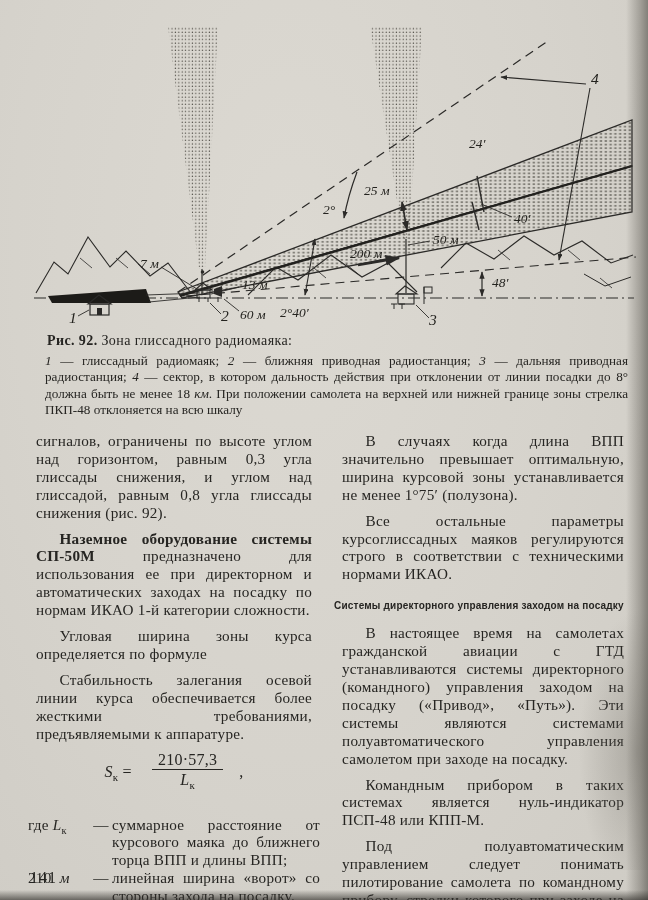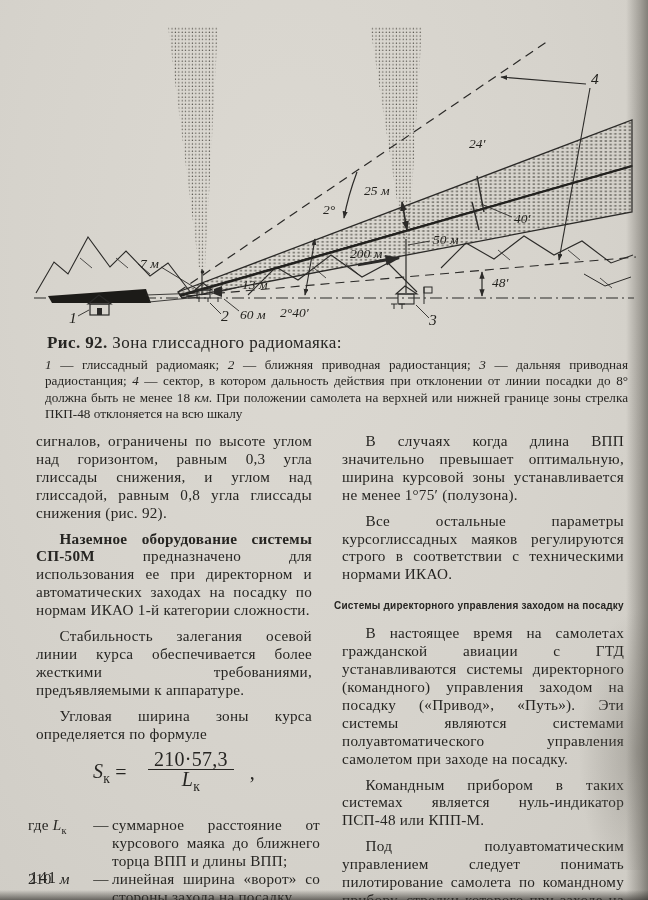--- a/index.html
+++ b/index.html
@@ -17,36 +17,36 @@
   .edge-bottom{position:absolute;bottom:0;left:0;width:100%;height:10px;
     background:linear-gradient(to top, rgba(48,46,42,.65), rgba(48,46,42,0));}
   .corner-blot{position:absolute;right:0;bottom:30px;width:70px;height:260px;
     background:radial-gradient(ellipse at 85% 55%, rgba(110,107,99,.38), rgba(110,107,99,0) 70%);}
   
   .fig{position:absolute;left:28px;top:6px;width:612px;height:322px;}
   text.flabel{font:italic 13.5px "Liberation Serif", serif;fill:#24231f;}
   text.fnum{font:italic 15.5px "Liberation Serif", serif;fill:#24231f;}
   
   .caption{position:absolute;left:45px;top:333px;width:583px;}
-  .cap-line1{font-size:17px;letter-spacing:.4px;margin:0 0 4px 2px;}
+  .cap-line1{font-size:14px;letter-spacing:.4px;margin:0 0 4px 2px;}
   .cap-line1 b{font-weight:bold;}
   .cap-legend{font-size:13.2px;line-height:16.4px;text-align:justify;margin:0;}
   .seg-i{font-style:italic;}
   
   .col{position:absolute;top:424px;font-size:15.2px;line-height:17.9px;
     text-align:justify;letter-spacing:.25px;}
   .col-left{left:28px;width:292px;}
   .col-right{left:334px;width:298px;}
   .col p{margin:8px;}
   .col p.ind{text-indent:1.55em;}
   .lead-bold{font-weight:bold;}
   .subhead{font-family:"Liberation Sans", sans-serif;font-weight:bold;
     font-size:10px;line-height:19px;letter-spacing:.2px;margin:13px 0 9px 0;text-align:left;}
   
-  .formula{margin:7px 0 6px 0;text-align:center;font-size:20px;font-style:italic;}
+  .formula{margin:7px 0 6px 0;text-align:center;font-size:16px;font-style:italic;}
   .formula .frac{display:inline-block;vertical-align:middle;text-align:center;margin:0 16px;}
   .formula .num{display:block;padding:0 6px 1px 6px;border-bottom:1.3px solid #262522;}
   .formula .den{display:block;padding-top:1px;}
   .formula sub,.wb sub{font-size:.68em;font-style:normal;}
   
   .wb{display:grid;grid-template-columns:62px 18px 1fr;column-gap:2px;margin-top:20px;}
   .wb .t{text-align:justify;}
   .wb .c1{white-space:nowrap;}
   .wb .dash{text-align:center;}
   .wb i{font-style:italic;}
@@ -164,22 +164,22 @@
   </div>
 
   <div class="caption">
     <p class="cap-line1"><b>Рис. 92.</b> <span>Зона глиссадного радиомаяка:</span></p>
     <p class="cap-legend"><span class="seg-i">1</span><span> — глиссадный радиомаяк; </span><span class="seg-i">2</span><span> — ближняя приводная радиостанция; </span><span class="seg-i">3</span><span> — дальняя приводная радиостанция; </span><span class="seg-i">4</span><span> — сектор, в котором дальность действия при отклонении от линии посадки до 8° должна быть не менее 18 </span><span class="seg-i">км</span><span>. При положении самолета на верхней или нижней границе зоны стрелка ПКП-48 отклоняется на всю шкалу</span></p>
   </div>
 
   <div class="col col-left">
     <p>сигналов, ограничены по высоте углом над горизонтом, равным 0,3 угла глиссады снижения, и углом над глиссадой, равным 0,8 угла глиссады снижения (рис. 92).</p>
     <p class="ind"><span class="lead-bold">Наземное оборудование системы СП-50М</span><span> предназначено для использования ее при директорном и автоматических заходах на посадку по нормам ИКАО 1-й категории сложности.</span></p>
+    <p class="ind">Угловая ширина зоны курса определяется по формуле</p>
     <p class="ind">Стабильность залегания осевой линии курса обеспечивается более жесткими требованиями, предъявляемыми к аппаратуре.</p>
-    <p class="ind">Угловая ширина зоны курса определяется по формуле</p>
 
     <div class="formula">
       <span><i>S</i><sub>к</sub></span>
       <span style="font-style:normal;">=</span>
       <span class="frac">
         <span class="num" style="font-style:normal;">210·57,3</span>
         <span class="den"><i>L</i><sub>к</sub></span>
       </span><span style="font-style:normal;">,</span>
     </div>
 

